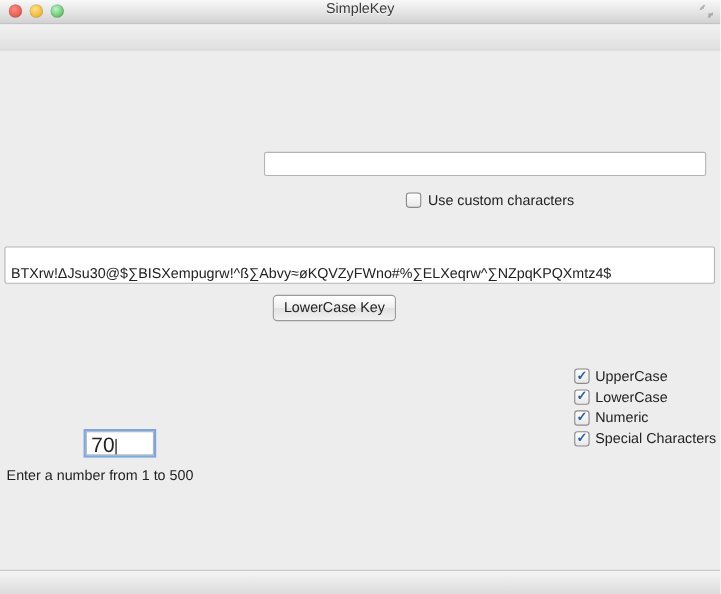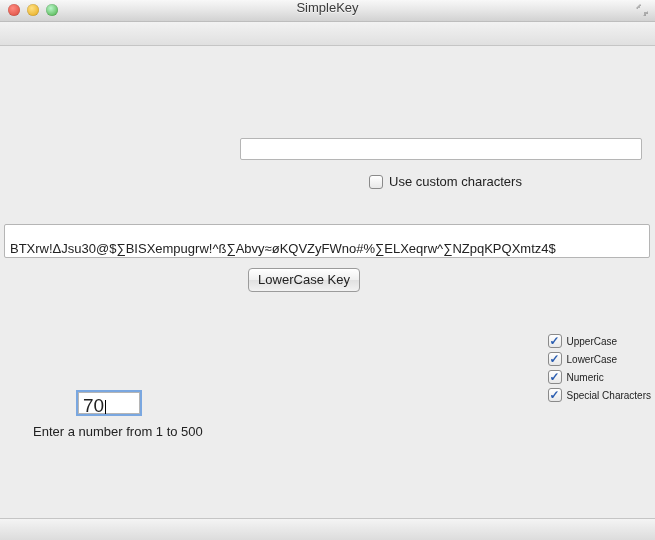--- a/index.html
+++ b/index.html
@@ -134,34 +134,33 @@
     width:1px; height:14px;
     background:#000;
     vertical-align: -2px;
     margin-left:1px;
   }
   .hint {
     position: absolute;
     left: 6px; top: 378px;
     font-size: 13px;
     color: #222;
-    margin-left: 27px;
   }
   .opts {
     position: absolute;
     right: 4px; top: 288px;
     display: flex;
     flex-direction: column;
     gap: 4px;
   }
   .opt-row {
     display: flex;
     align-items: center;
     gap: 5px;
-    font-size: 10px;
+    font-size: 13px;
   }
   .bottom-strip {
     position: absolute;
     left:0; bottom:0; right:0;
     height: 22px;
     background: linear-gradient(to bottom, #f4f4f4, #dcdcdc);
     border-top: 1px solid #c5c5c5;
   }
 </style>
 </head>

